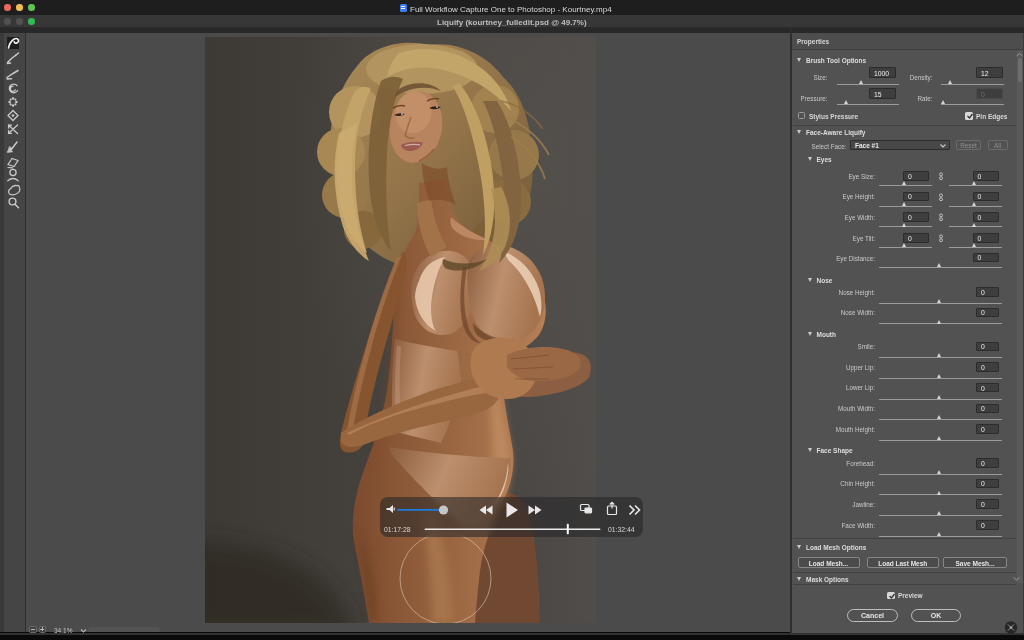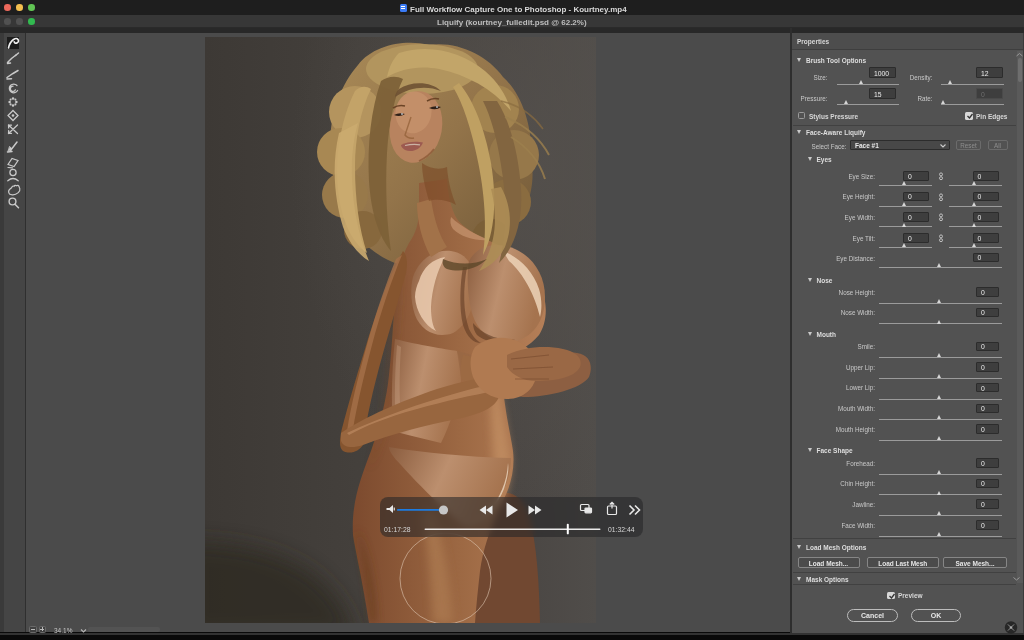--- a/index.html
+++ b/index.html
@@ -15,26 +15,26 @@
 .cb{width:7px;height:7px;border:1px solid #9a9a9a;border-radius:1.5px;background:transparent;}
 </style></head><body>
 <div id="stage">
 <div class="abs" style="left:0;top:0;width:1024px;height:15px;background:#1e1e1e;"></div>
 <div class="abs" style="left:4.2px;top:4.2px;width:6.6px;height:6.6px;border-radius:50%;background:#ec695c;"></div>
 <div class="abs" style="left:16.2px;top:4.2px;width:6.6px;height:6.6px;border-radius:50%;background:#f4bf4f;"></div>
 <div class="abs" style="left:28.2px;top:4.2px;width:6.6px;height:6.6px;border-radius:50%;background:#61c454;"></div>
 <div class="abs" style="left:399.5px;top:3.5px;width:7px;height:8.5px;border-radius:1.5px;background:#3a7bf6;"></div>
 <div class="abs" style="left:401px;top:5.5px;width:4px;height:1px;background:#fff;"></div>
 <div class="abs" style="left:401px;top:7.5px;width:4px;height:1px;background:#fff;"></div>
-<div class="abs" style="left:410px;top:5px;color:#d9d9d9;font-size:8px;font-weight:bold;line-height:10px;">Full Workflow Capture One to Photoshop - Kourtney.mp4</div>
+<div class="abs" style="left:410px;top:5px;color:#d9d9d9;font-size:8px;font-weight:normal;line-height:10px;">Full Workflow Capture One to Photoshop - Kourtney.mp4</div>
 <div class="abs" style="left:0;top:15px;width:1024px;height:13px;background:#373737;border-bottom:1px solid #2a2a2a;"></div>
 <div class="abs" style="left:4.2px;top:18.2px;width:6.6px;height:6.6px;border-radius:50%;background:#515151;"></div>
 <div class="abs" style="left:16.2px;top:18.2px;width:6.6px;height:6.6px;border-radius:50%;background:#515151;"></div>
 <div class="abs" style="left:28.2px;top:18.2px;width:6.6px;height:6.6px;border-radius:50%;background:#32ba50;"></div>
-<div class="abs" style="left:437px;top:17.5px;color:#bdbdbd;font-size:8px;font-weight:bold;line-height:9px;">Liquify (kourtney_fulledit.psd @ 62.2%)</div>
+<div class="abs" style="left:437px;top:17.5px;color:#bdbdbd;font-size:8px;font-weight:bold;line-height:9px;">Liquify (kourtney_fulledit.psd @ 49.7%)</div>
 <div class="abs" style="left:0;top:28px;width:1024px;height:5px;background:#282828;"></div>
 <div class="abs" style="left:26px;top:33px;width:764px;height:599px;background:#4b4b4b;"></div>
 <div class="abs" style="left:0;top:33px;width:26px;height:599px;background:#454545;border-right:1px solid #2f2f2f;"></div>
 <div class="abs" style="left:0;top:33px;width:4px;height:599px;background:#3a3a3a;"></div>
 <div class="abs" style="left:6.5px;top:37px;width:12.5px;height:11.5px;background:#1c1c1c;"></div>
 <svg class="abs" style="left:0;top:28px;" width="26" height="200" viewBox="0 0 26 200">
 <g stroke="#c9c9c9" fill="none" stroke-width="1.4" stroke-linecap="round">
 <path d="M8.5 20 Q9.5 14.5 13.5 11.5 Q16.5 9.5 18 11.5 Q19.3 13.5 17.2 14.8 Q15.2 16 14.2 13.8" stroke="#f2f2f2" stroke-width="1.6"></path>
 <path d="M7.5 34.5 L11.5 30.5 L16 27 M7.5 35.5 L10.5 35" stroke-width="1.5"></path>
 <path d="M15.5 27.5 L18.5 25" stroke-width="1.5"></path>

